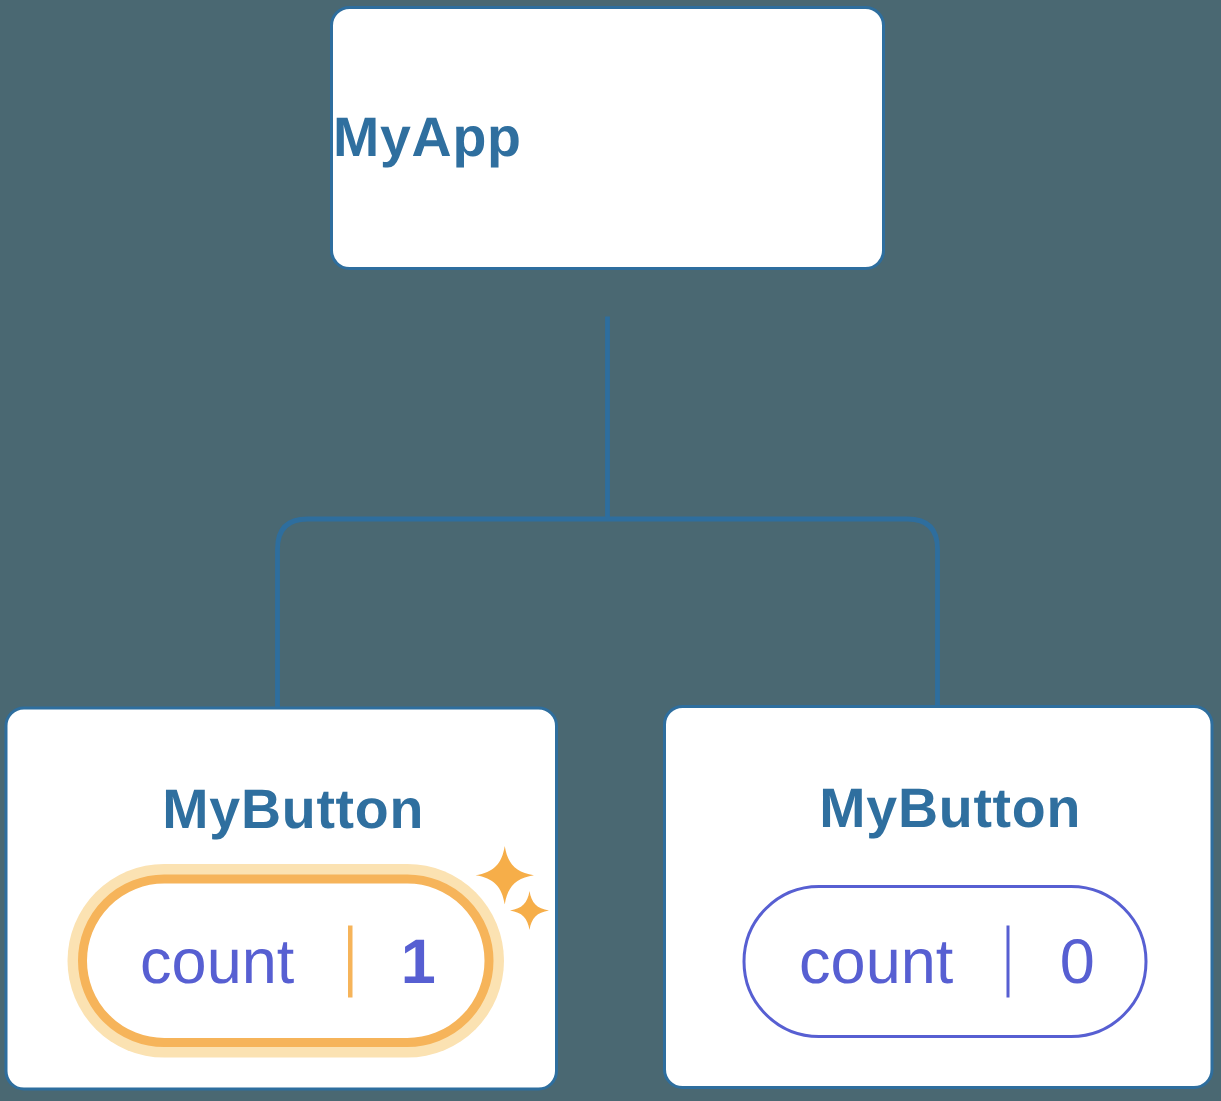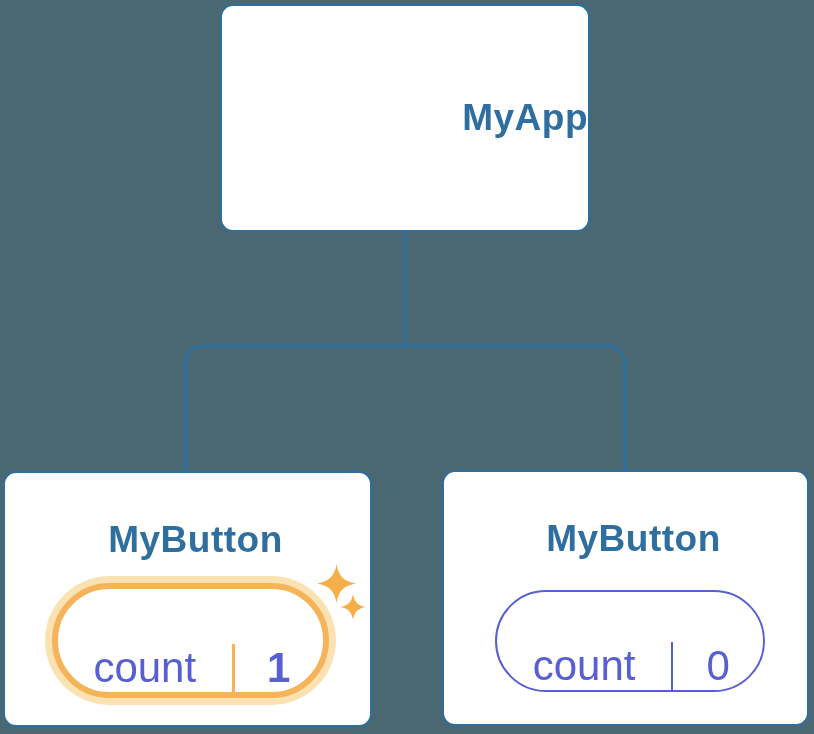--- a/index.html
+++ b/index.html
@@ -38,24 +38,24 @@
     stroke-width: 3.2;
   }
   .node {
     position: absolute;
     background: #ffffff;
     border: 2.5px solid var(--node-border);
     border-radius: 13px;
   }
   .node-root {
     left: 220px; top: 4px;
-    width: 370px; height: 228px;
+    width: 370px; height: 176px;
     display: flex;
     align-items: center;
-    justify-content: flex-end;
+    justify-content: flex-start;
   }
   .node-child-left {
     left: 3px; top: 471px;
     width: 369px; height: 256px;
   }
   .node-child-right {
     left: 442px; top: 470px;
     width: 367px; height: 256px;
   }
   .node-label {
@@ -67,21 +67,21 @@
   }
   .child-label {
     position: absolute;
     top: 46px;
     left: 16px; right: 0;
   }
   .pill {
     position: absolute;
     background: #ffffff;
     display: flex;
-    align-items: flex-end;
+    align-items: center;
     overflow: hidden;
   }
   .pill-highlighted {
     left: 47px; top: 110px;
     width: 277px; height: 115px;
     border: 6px solid var(--highlight-border);
     border-radius: 58px;
     box-shadow: 0 0 0 7px var(--highlight-glow);
   }
   .pill-normal {

